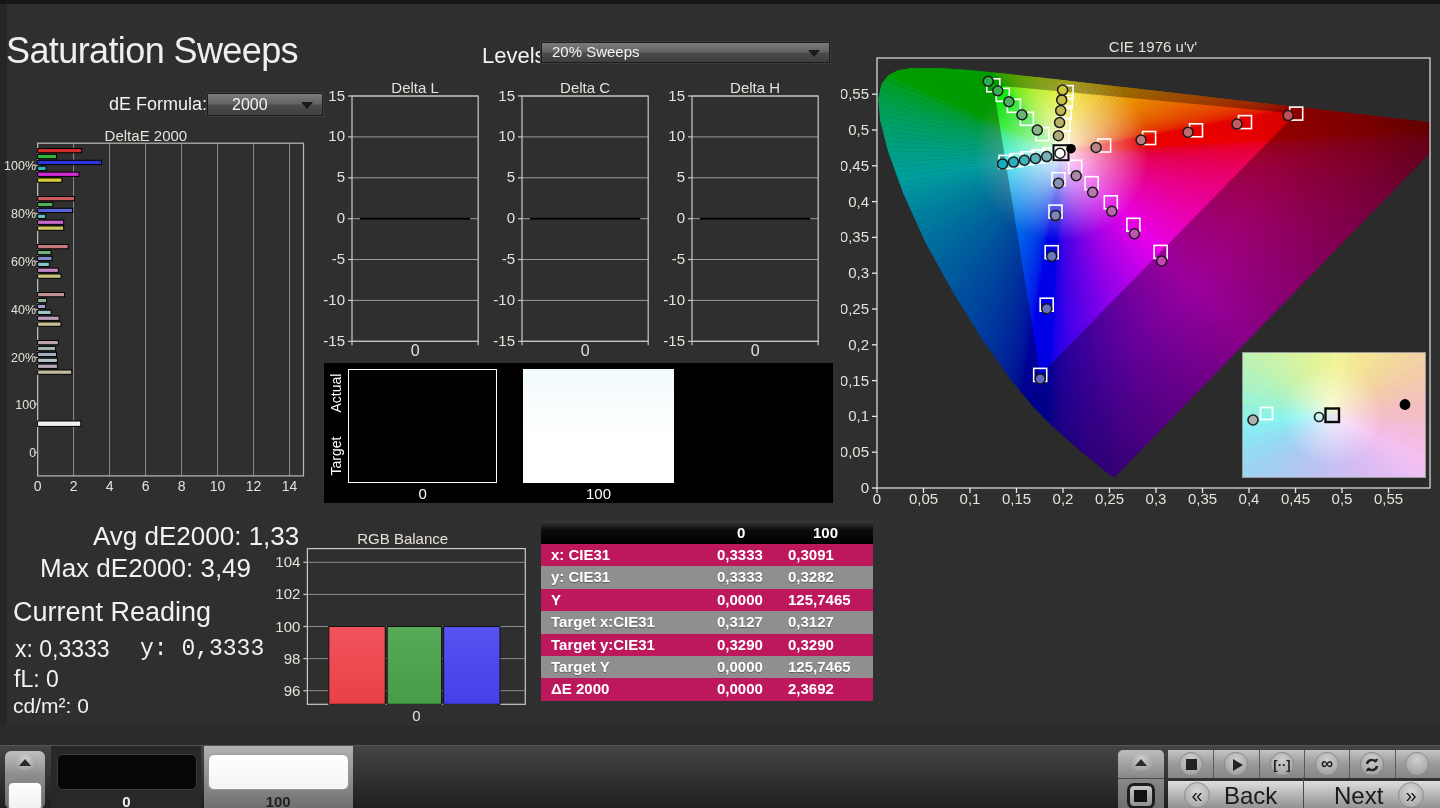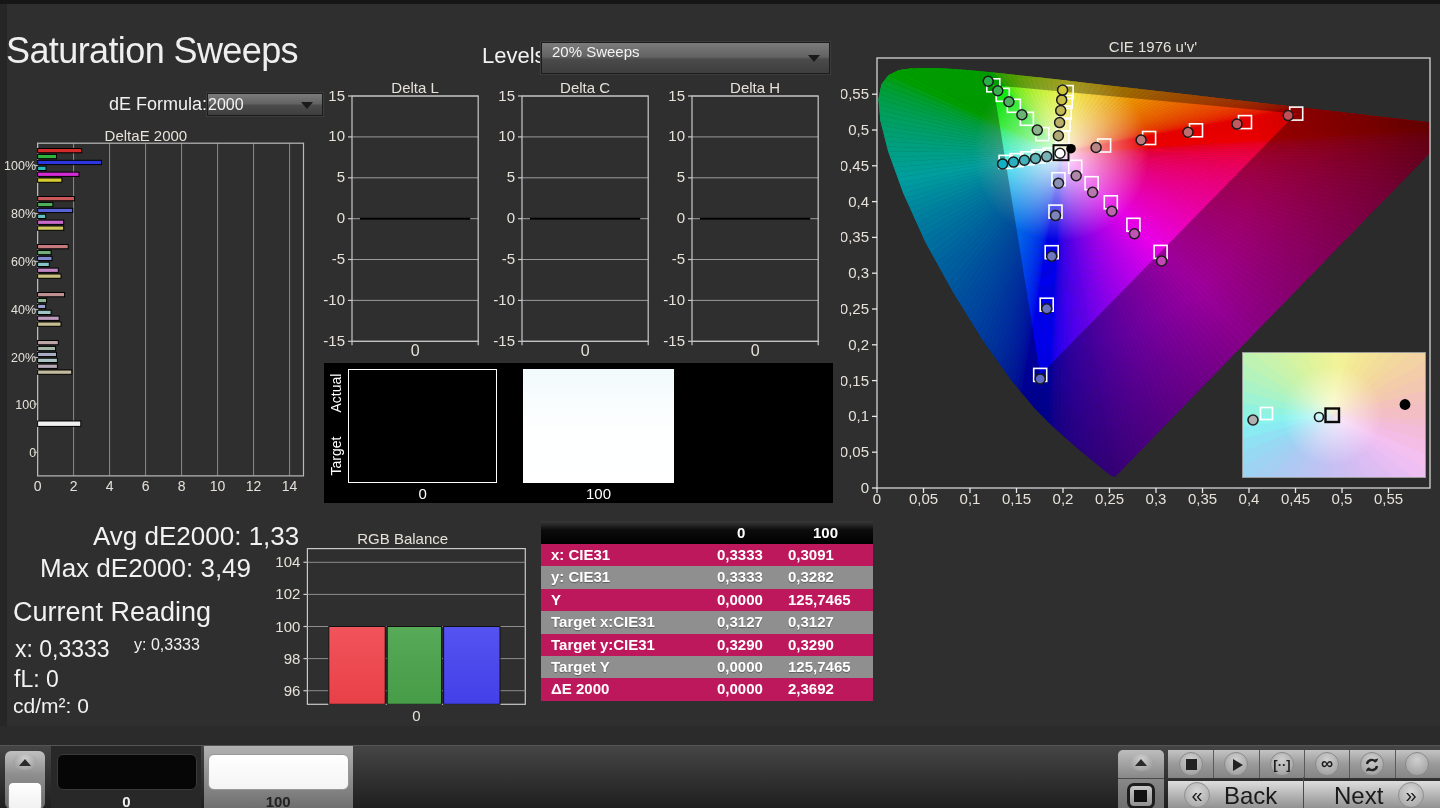--- a/index.html
+++ b/index.html
@@ -27,24 +27,24 @@
   text-align:center; color:#1e1e1e; }
 .bdiv { position:absolute; top:0; width:1px; height:28.8px; background:#5a5a5a; }
 </style></head>
 <body>
 <div class="abs" style="left:0;top:0;width:1440px;height:4px;background:#161616;"></div>
 <div class="abs" style="left:0;top:4px;width:7px;height:741px;background:#262626;"></div>
 
 <div class="lbl" style="left:6px;top:30px;font-size:36px;letter-spacing:-0.6px;color:#efefef;">Saturation Sweeps</div>
 
 <div class="lbl" style="left:109px;top:94px;font-size:18px;">dE Formula:</div>
-<div class="dd" style="left:207px;top:93px;width:116px;height:23px;line-height:21px;padding-left:0;">2000<span class="arr"></span></div>
+<div class="dd" style="left:207px;top:93px;width:116px;height:23px;line-height:21px;padding-left:24px;">2000<span class="arr"></span></div>
 
 <div class="lbl" style="left:482px;top:43px;font-size:22px;">Levels:</div>
-<div class="dd" style="left:541px;top:42px;width:289px;height:32px;line-height:18px;padding-left:10px;font-size:15px;">20% Sweeps<span class="arr"></span></div>
+<div class="dd" style="left:541px;top:42px;width:289px;height:21px;line-height:18px;padding-left:10px;font-size:15px;">20% Sweeps<span class="arr"></span></div>
 
 <svg class="abs" style="left:0;top:130px;" width="320" height="370">
 <text x="145.9" y="11" text-anchor="middle" class="al2">DeltaE 2000</text>
 <line x1="37.6" y1="13.2" x2="37.6" y2="345.9" stroke="#b9b9b9" stroke-width="1"></line>
 <text x="37.6" y="360.9" text-anchor="middle" class="alx">0</text>
 <line x1="73.6" y1="13.2" x2="73.6" y2="345.9" stroke="#8d8d8d" stroke-width="1"></line>
 <text x="73.6" y="360.9" text-anchor="middle" class="alx">2</text>
 <line x1="109.6" y1="13.2" x2="109.6" y2="345.9" stroke="#8d8d8d" stroke-width="1"></line>
 <text x="109.6" y="360.9" text-anchor="middle" class="alx">4</text>
 <line x1="145.6" y1="13.2" x2="145.6" y2="345.9" stroke="#8d8d8d" stroke-width="1"></line>
@@ -717,21 +717,21 @@
  <rect x="484.5" y="376.5" width="13.5" height="13.5" fill="none" stroke="#0a0a0a" stroke-width="2.4"></rect>
  <circle cx="564" cy="372.5" r="5.4" fill="#000"></circle>
 </g>
 </svg>
 </div>
 
 <div class="lbl" style="left:45px;top:521px;font-size:26px;margin-left:48px;">Avg dE2000: 1,33</div>
 <div class="lbl" style="left:40px;top:553px;font-size:26px;">Max dE2000: 3,49</div>
 <div class="lbl" style="left:13px;top:597px;font-size:27px;">Current Reading</div>
 <div class="lbl" style="left:15px;top:636px;font-size:23px;">x: 0,3333</div>
-<div class="lbl" style="left:134px;top:636px;font-size:16px;">y: 0,3333</div>
+<div class="lbl" style="left:140px;top:636px;font-size:23px;font-family:Liberation Mono, monospace;">y: 0,3333</div>
 <div class="lbl" style="left:14px;top:666px;font-size:23px;">fL: 0</div>
 <div class="lbl" style="left:13px;top:694px;font-size:21px;">cd/m²: 0</div>
 
 <svg class="abs" style="left:0;top:0;" width="560" height="740" viewBox="0 0 560 740">
 <defs>
 <linearGradient id="gr" x1="0" y1="0" x2="0" y2="1">
         <stop offset="0" stop-color="#f1545b"></stop>
         <stop offset="1" stop-color="#e94048"></stop>
       </linearGradient>
 <linearGradient id="gg" x1="0" y1="0" x2="0" y2="1">

